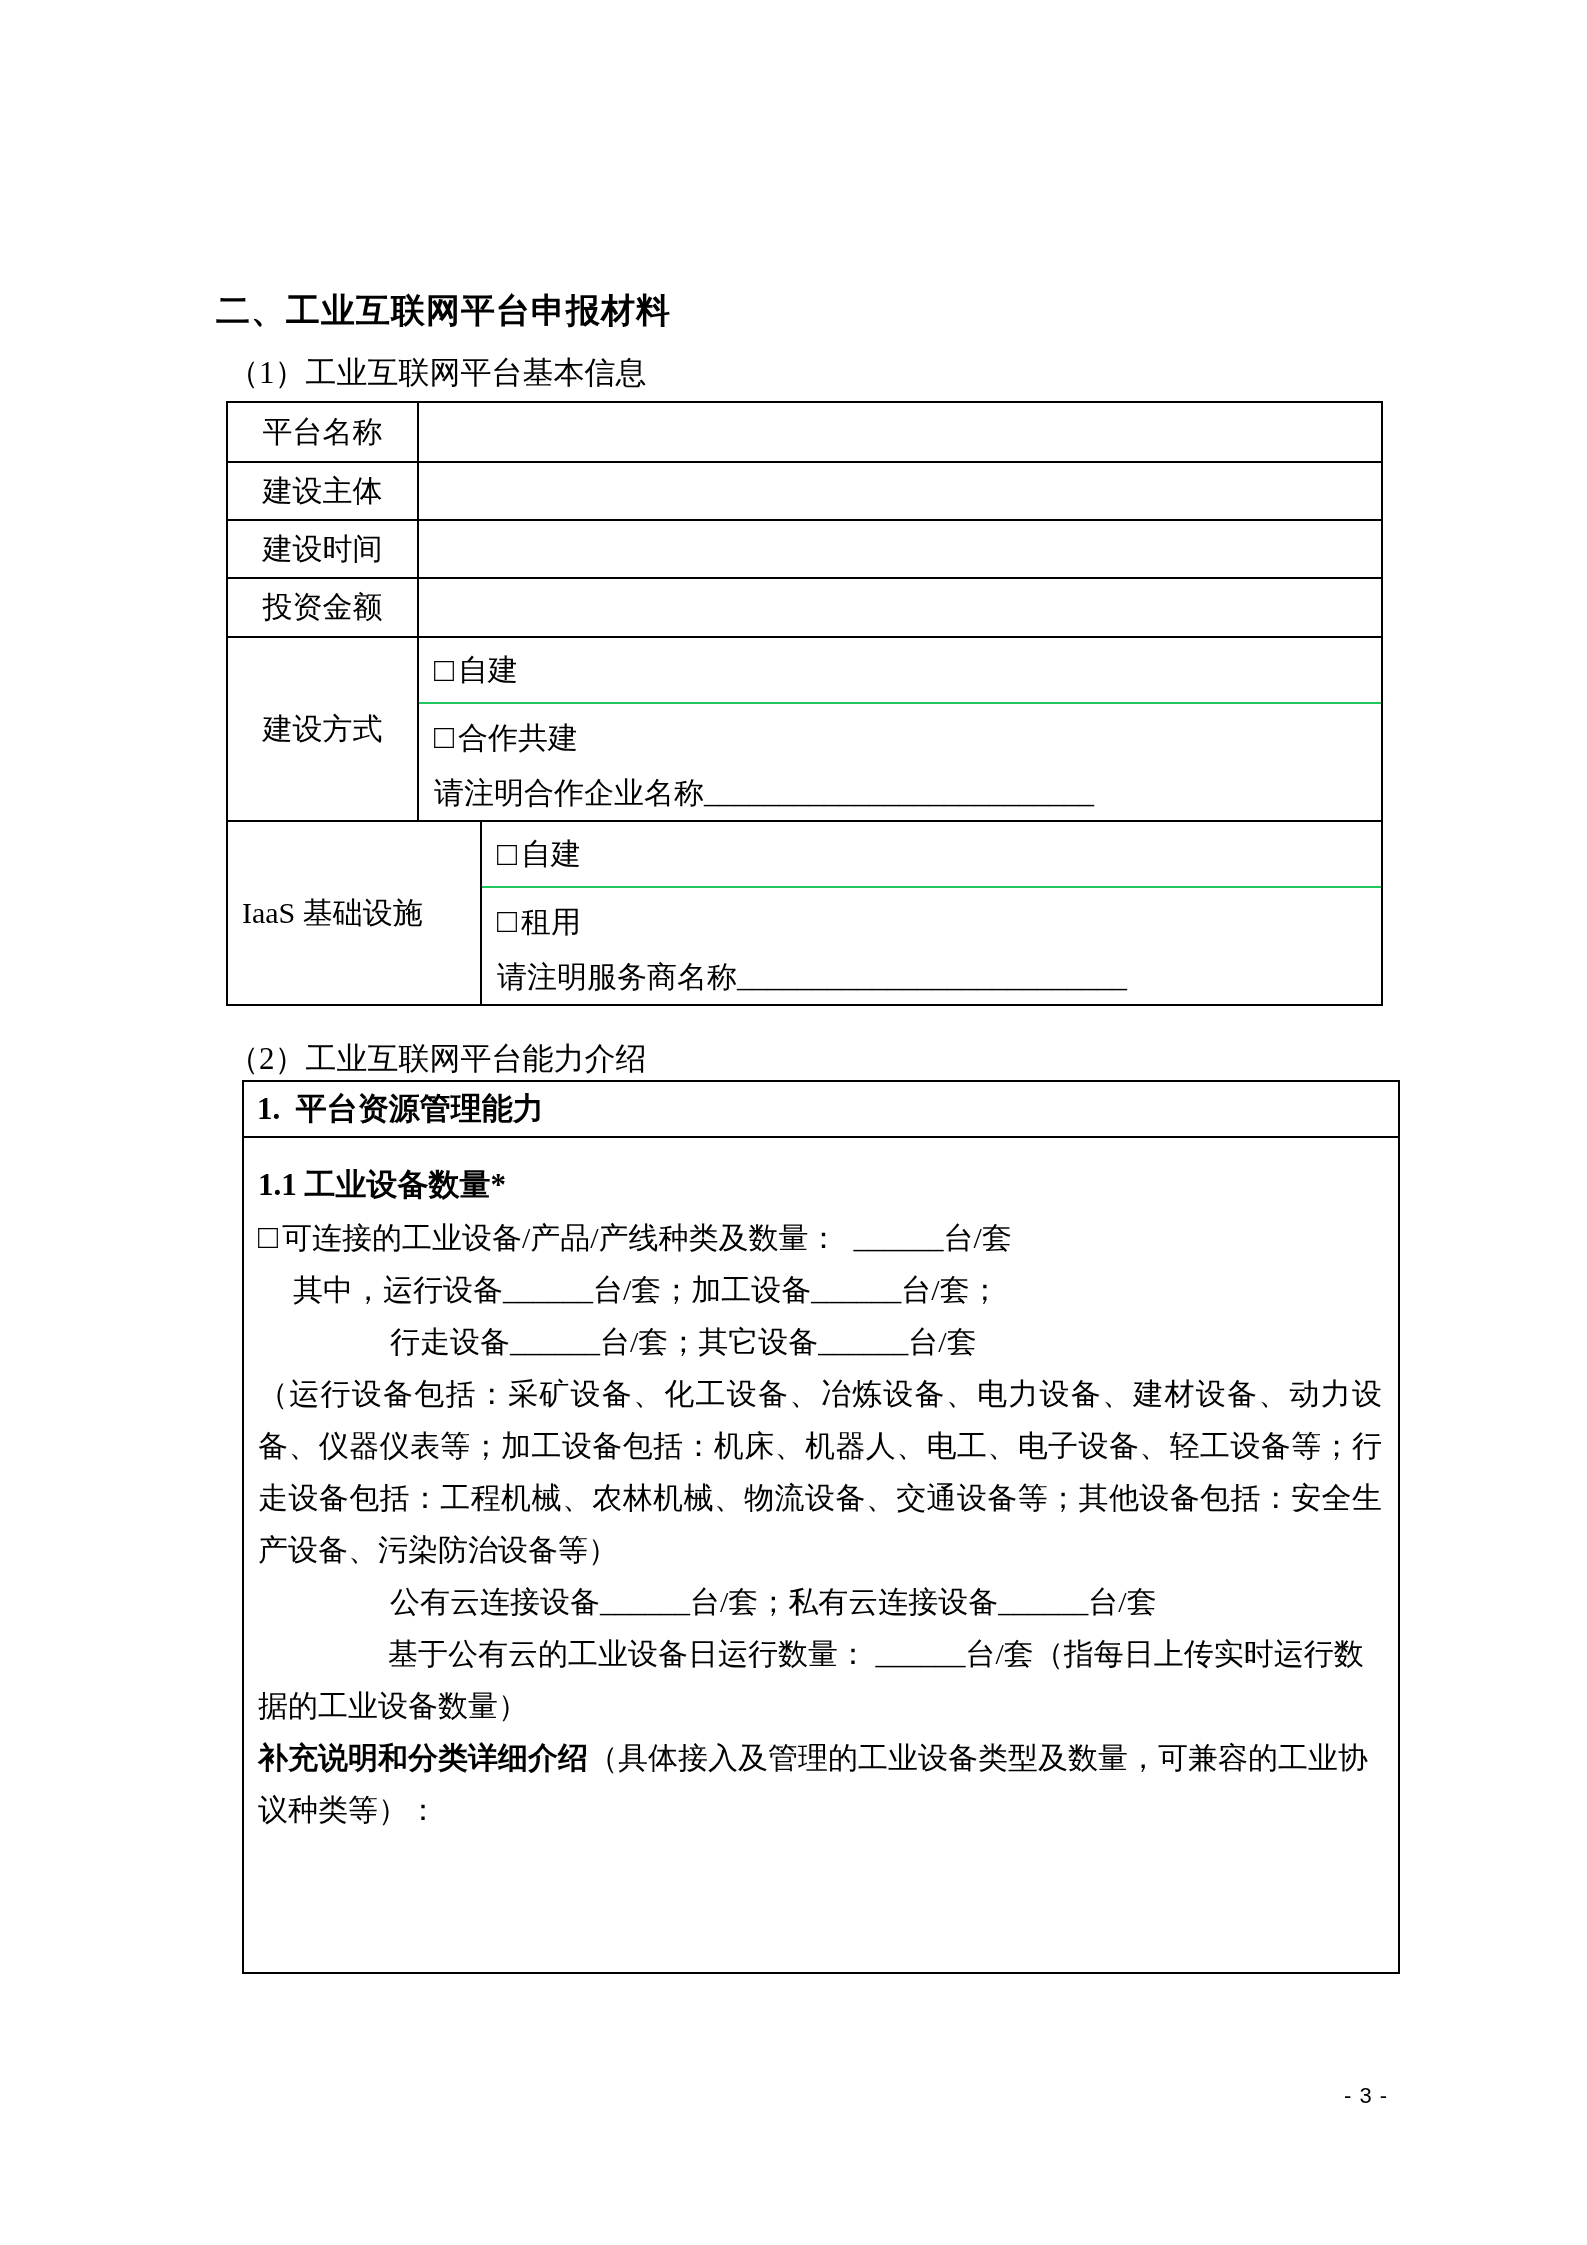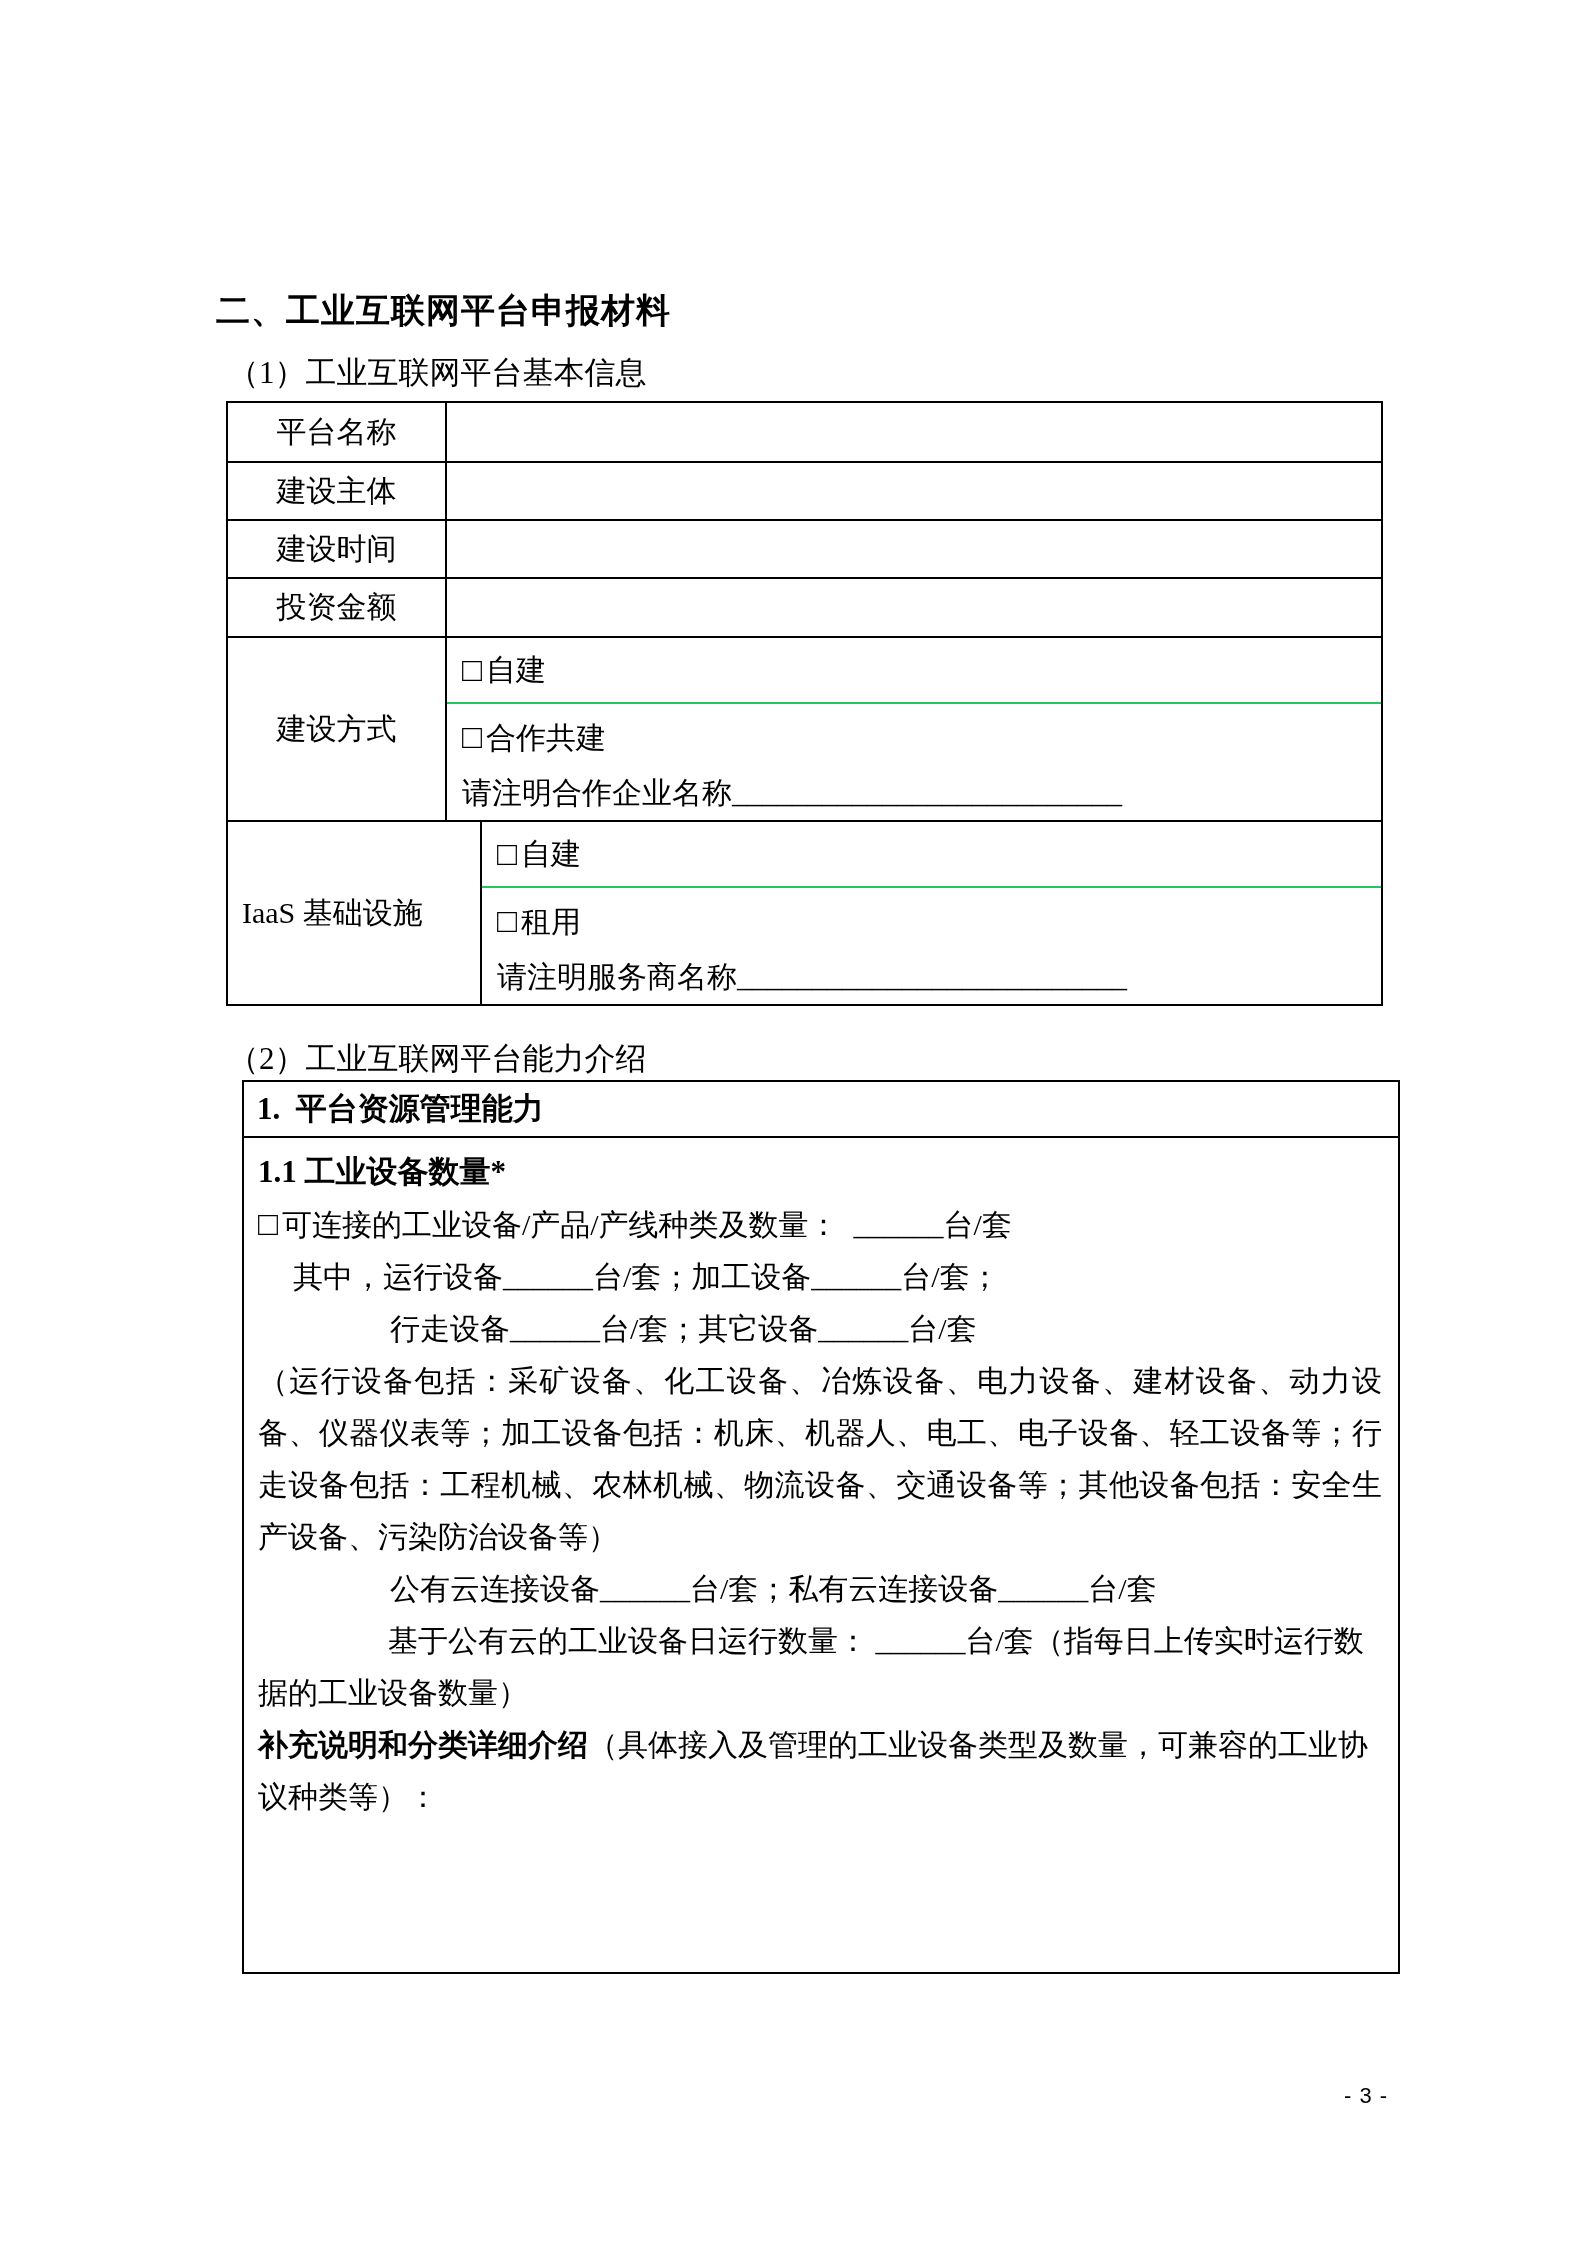--- a/index.html
+++ b/index.html
@@ -22,21 +22,21 @@
   #sec2-heading { left:228px; top:1038px; }
 
   
   .tbl1 {
     left:226px; top:401px; width:1157px;
     border:2px solid #000;
   }
   .t1row { display:flex; border-top:2px solid #000; }
   .t1row:first-child { border-top:none; }
   .t1label {
-    width:219px; border-right:2px solid #000;
+    width:191px; border-right:2px solid #000;
     display:flex; align-items:center; justify-content:center;
     font-size:30px; text-align:left;
   }
   .t1label.justified {
     display:block; padding:0 14px;
     text-align:justify; align-self:center;
     line-height:50px;
   }
   .t1value { flex:1; }
   .h-simple { height:58px; }
@@ -63,21 +63,21 @@
     border:2px solid #000;
   }
   .t2head {
     height:56px; border-bottom:2px solid #000;
     display:flex; align-items:center;
     padding-left:13px;
     font-size:31px; font-weight:bold;
     white-space:pre-wrap;
   }
   .t2body {
-    padding:8px 16px 0 14px;
+    padding:21px 16px 0 14px;
     font-size:30px; line-height:52px;
   }
   .t2body p { white-space:pre-wrap; }
   .bold { font-weight:bold; }
   .subhead { font-size:31px; }
   .ind1 { padding-left:35px; }
   .ind2 { padding-left:132px; }
   .daily { text-indent:130px; }
   .just { text-align:justify; }
 

